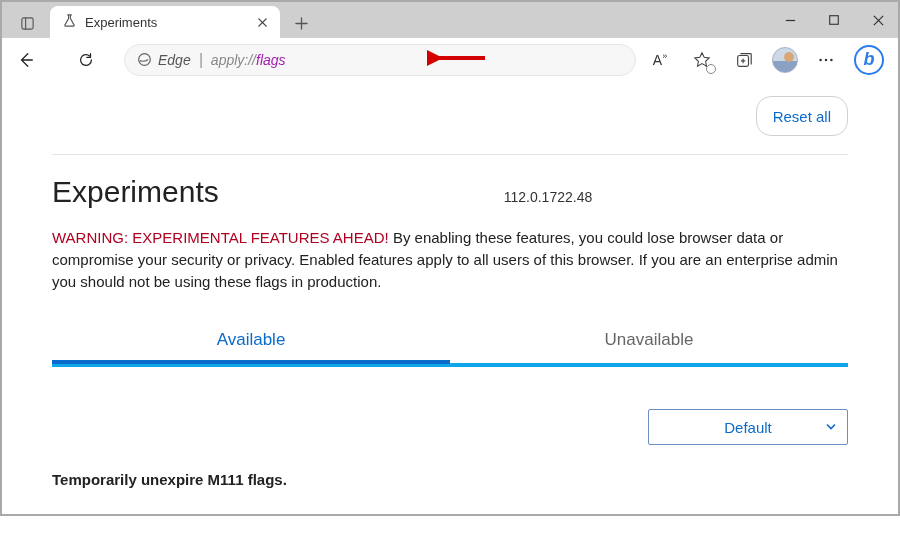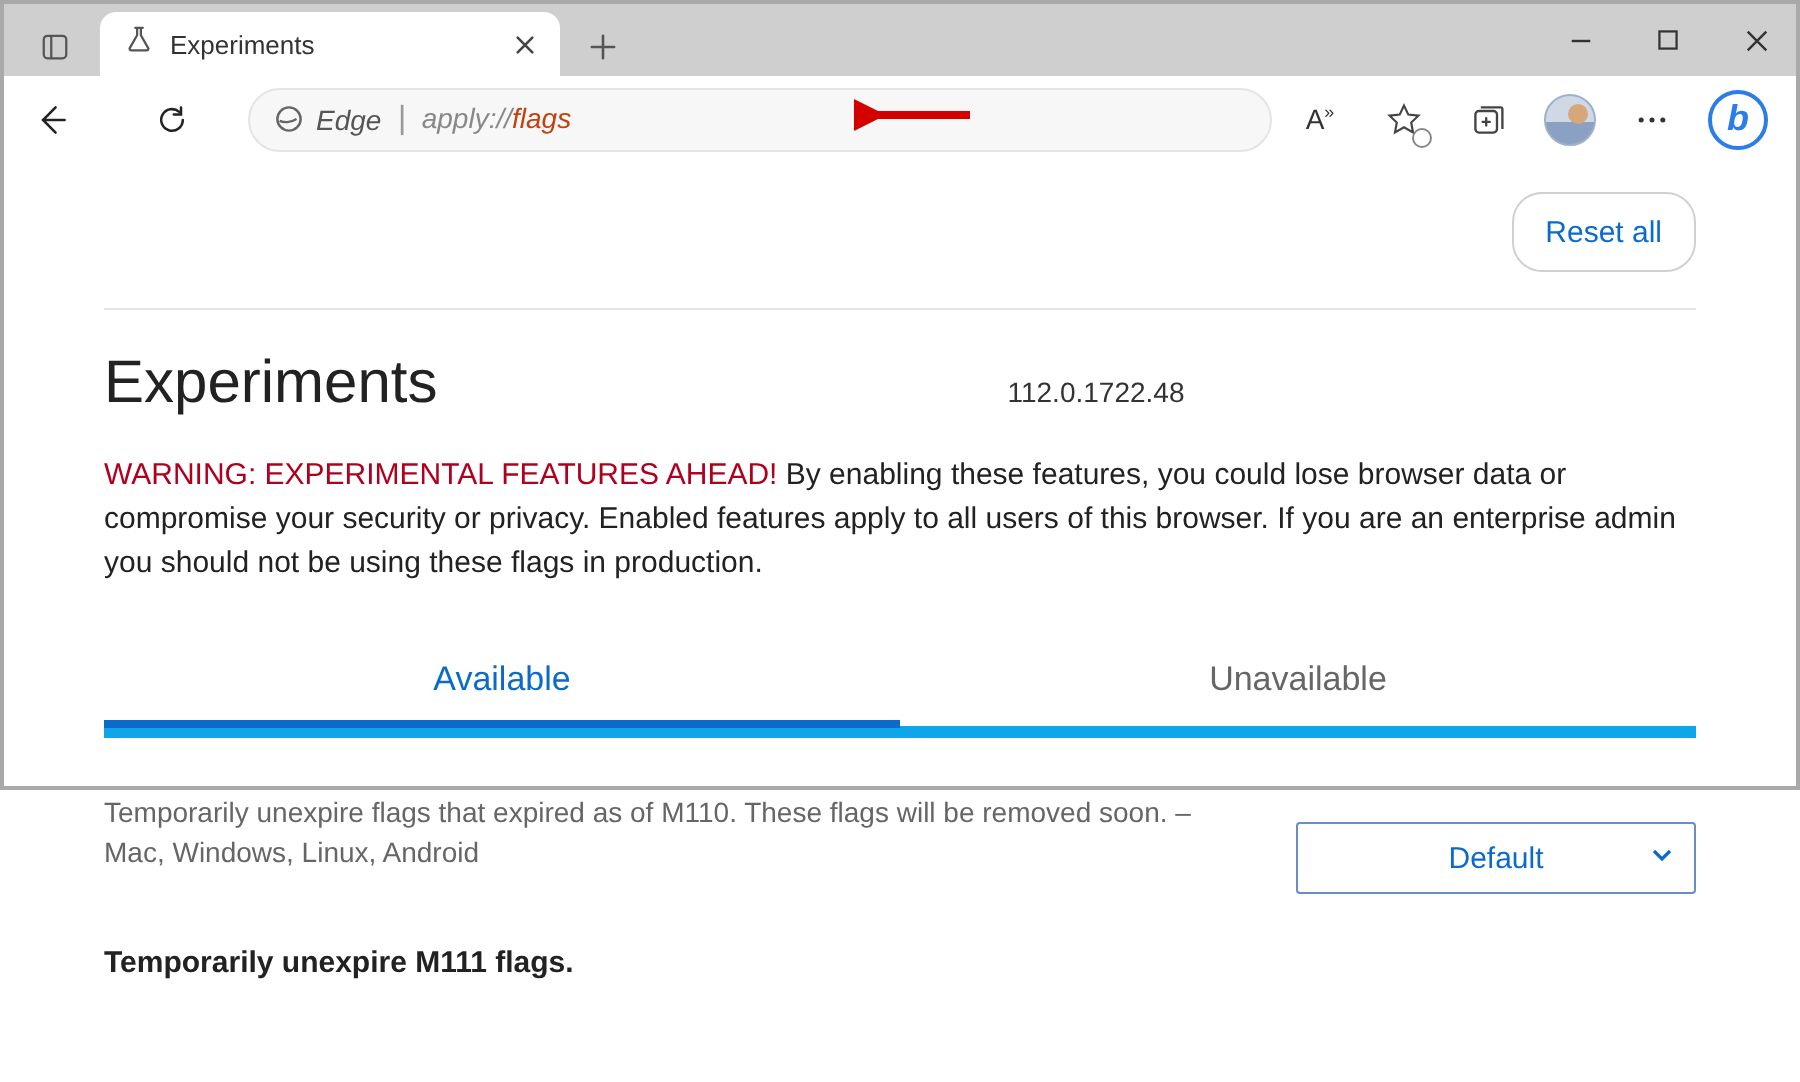--- a/index.html
+++ b/index.html
@@ -1,38 +1,38 @@
 <!DOCTYPE html>
 <html><head>
 <meta charset="utf-8">
 <style>
   * { box-sizing: border-box; margin: 0; padding: 0; }
   html, body { width: 900px; height: 541px; font-family: "Segoe UI", Arial, sans-serif; background: #fff; overflow: hidden; }
-  .window { width: 900px; height: 395px; border: 2px solid #a9a9a9; background: #fff; position: relative; }
+  .window { width: 900px; height: 516px; border: 2px solid #a9a9a9; background: #fff; position: relative; }
 
   
   .titlebar { height: 36px; background: #cfcfcf; display: flex; align-items: center; position: relative; }
   .tab-container { display: flex; align-items: flex-end; height: 36px; padding-left: 8px; }
   .tab-btn { width: 34px; height: 30px; display: flex; align-items: center; justify-content: center; color: #555; }
   .tab { background: #fff; height: 32px; margin-left: 6px; border-top-left-radius: 8px; border-top-right-radius: 8px; display: flex; align-items: center; padding: 0 10px 0 12px; gap: 8px; min-width: 230px; }
   .tab-icon svg { width: 15px; height: 15px; }
   .tab-label { font-size: 13px; color: #333; flex: 1; }
   .tab-close { width: 16px; height: 16px; display: flex; align-items: center; justify-content: center; color: #444; }
   .newtab { width: 30px; height: 30px; display: flex; align-items: center; justify-content: center; color: #555; margin-left: 6px; }
   .win-controls { position: absolute; right: 4px; top: 0; display: flex; gap: 24px; align-items: center; height: 36px; padding-right: 6px; }
   .win-btn { width: 20px; height: 20px; display: flex; align-items: center; justify-content: center; color: #333; }
 
   
   .toolbar { height: 44px; display: flex; align-items: center; padding: 0 10px; gap: 10px; border-bottom: 1px solid #fff; }
   .nav-btn { width: 28px; height: 28px; display: flex; align-items: center; justify-content: center; color: #222; }
   .addr { flex: 1 1 auto; height: 32px; background: #f7f7f7; border: 1px solid #e5e5e5; border-radius: 16px; display: flex; align-items: center; padding: 0 12px; gap: 8px; max-width: 570px; margin-left: 14px; position: relative; font-style: italic; }
   .addr-prefix { display: flex; align-items: center; gap: 6px; color: #555; font-size: 14px; }
   .addr-sep { color: #999; }
   .addr-url { font-size: 14px; color: #888; }
-  .addr-url-strong { color: #c2410c; }
+  .addr-url-strong { color: #a21caf; }
   .arrow { position: absolute; left: 302px; top: 50%; transform: translateY(-50%); pointer-events: none; }
   .arrow svg { width: 60px; height: 24px; }
   .toolbar-right { display: flex; align-items: center; gap: 14px; margin-left: auto; padding-right: 4px; }
   .tb-btn { width: 28px; height: 28px; display: flex; align-items: center; justify-content: center; color: #333; position: relative; }
   .fav-badge { position: absolute; right: 0; bottom: 0; width: 10px; height: 10px; border-radius: 50%; background: #fff; border: 1px solid #888; }
   .avatar { width: 26px; height: 26px; border-radius: 50%; background: linear-gradient(180deg,#cfd9e6 0,#cfd9e6 55%,#8aa1c4 55%,#8aa1c4 100%); border: 1px solid #9fb0c9; position: relative; }
   .avatar::after { content:""; position:absolute; left:11px; top:4px; width:10px; height:10px; border-radius:50%; background:#d7a77a; }
   .bing { width: 30px; height: 30px; border-radius: 50%; border: 2px solid #2b7de8; display: flex; align-items: center; justify-content: center; color: #2b7de8; font-weight: 700; font-size: 18px; font-style: italic; }
 
   
@@ -42,21 +42,21 @@
   .search-box input { border: none; background: transparent; outline: none; font-size: 15px; flex: 1; color: #555; }
   .reset-btn { margin-left: auto; height: 40px; padding: 0 16px; border: 1px solid #d0d0d0; border-radius: 15px; background: #fff; color: #0b6bcb; font-size: 15px; }
 
   .page-title-row { display: flex; align-items: baseline; padding-top: 20px; }
   .page-title { font-size: 30px; font-weight: 400; color: #222; }
   .version { font-size: 14px; color: #333; margin-left: 285px; }
 
   .warning-block { font-size: 15px; line-height: 1.45; color: #222; margin-top: 18px; }
   .warn-red { color: #b00020; }
 
-  .tabs-row { display: flex; margin-top: 28px; border-bottom: 6px solid #0ea5e9; }
+  .tabs-row { display: flex; margin-top: 28px; border-bottom: 4px solid #0ea5e9; }
   .page-tab { flex: 1; text-align: center; font-size: 17px; padding: 10px 0; color: #666; }
   .page-tab.active { color: #0b6bcb; border-bottom: 4px solid #0b6bcb; margin-bottom: -1px; }
 
   .flag { display: flex; gap: 20px; padding: 28px 0 0; }
   .flag-text { flex: 1; }
   .flag-title { font-size: 15px; font-weight: 700; color: #222; margin-bottom: 6px; }
   .flag-desc { font-size: 14px; color: #666; line-height: 1.4; }
   .flag-anchor { font-size: 14px; color: #333; text-decoration: underline; margin-top: 10px; display: inline-block; }
   .flag-select { width: 200px; height: 36px; border: 1px solid #6a8dc4; border-radius: 2px; background: #fff; color: #0b6bcb; font-size: 15px; display: flex; align-items: center; justify-content: center; position: relative; margin-top: 14px; }
   .flag-select .chev { position: absolute; right: 10px; top: 50%; transform: translateY(-50%); color: #0b6bcb; }
@@ -190,21 +190,20 @@
       <span class="warn-red">WARNING: EXPERIMENTAL FEATURES AHEAD!</span><span> By enabling these features, you could lose browser data or compromise your security or privacy. Enabled features apply to all users of this browser. If you are an enterprise admin you should not be using these flags in production.</span>
     </p>
 
     <div class="tabs-row">
       <div class="page-tab active">Available</div>
       <div class="page-tab">Unavailable</div>
     </div>
 
     <div class="flag">
       <div class="flag-text">
-        <div class="flag-desc">Temporarily unexpire flags that expired as of M110. These flags will be removed soon. – Mac, Windows, Linux, Android</div>
       </div>
       <div class="flag-select">
         <span>Default</span>
         <span class="chev">
           <svg viewBox="0 0 12 12" width="12" height="12">
               <path d="M2 4l4 4 4-4" fill="none" stroke="#0b6bcb" stroke-width="1.6"></path>
             </svg>
         </span>
       </div>
     </div>

